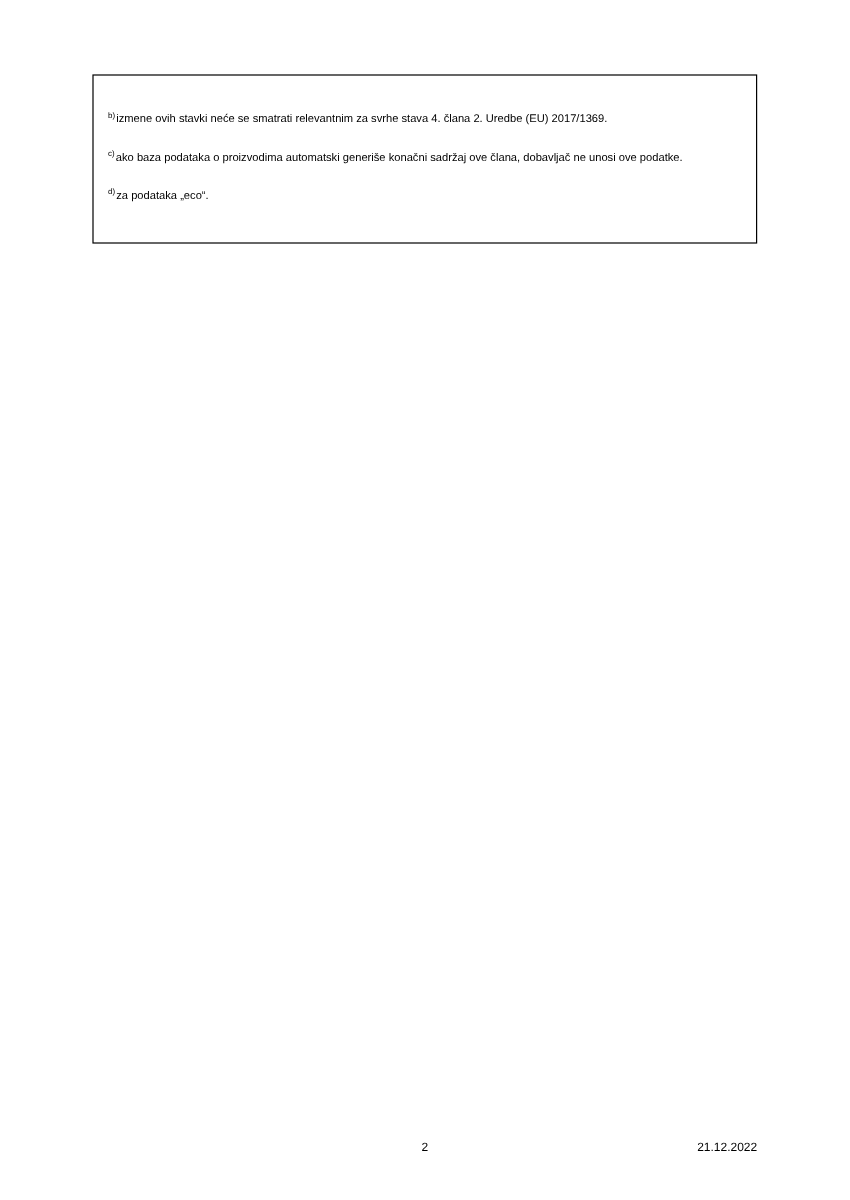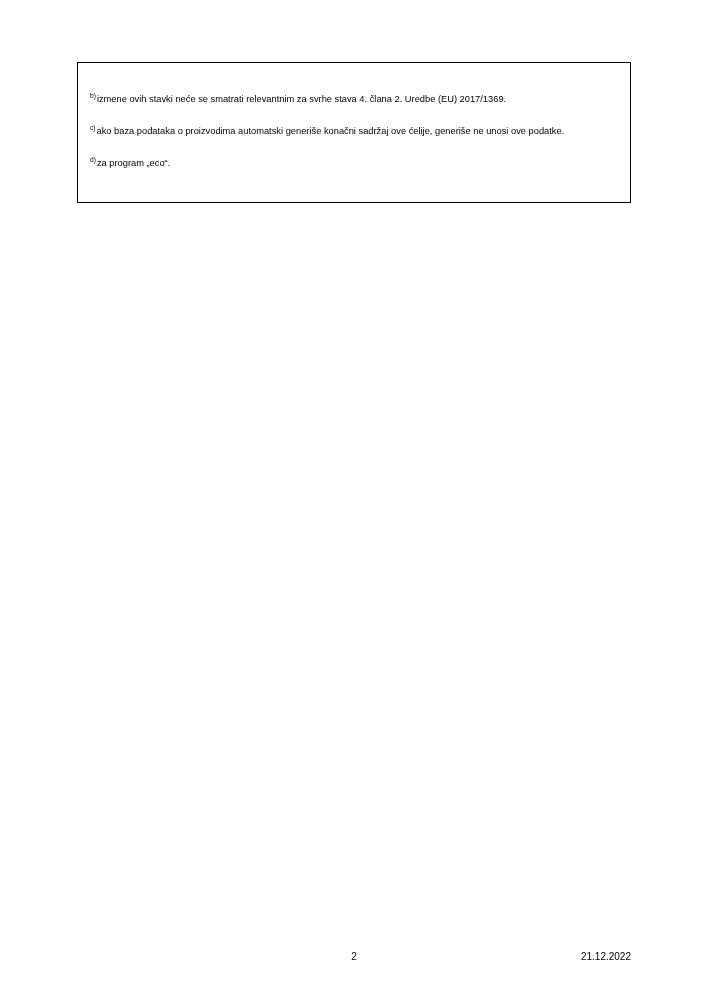--- a/index.html
+++ b/index.html
@@ -82,25 +82,25 @@
 <div class="page">
 
   <div class="notes-box">
     <div class="notes-inner">
 
       <p class="note">
         <sup>b)</sup><span>izmene ovih stavki neće se smatrati relevantnim za svrhe stava 4. člana 2. Uredbe (EU) 2017/1369.</span>
       </p>
 
       <p class="note">
-        <sup>c)</sup><span>ako baza podataka o proizvodima automatski generiše konačni sadržaj ove ćelije, generiše ne unosi ove podatke.</span>
+        <sup>c)</sup><span>ako baza podataka o proizvodima automatski generiše konačni sadržaj ove člana, dobavljač ne unosi ove podatke.</span>
       </p>
 
       <p class="note">
-        <sup>d)</sup><span>za program „eco“.</span>
+        <sup>d)</sup><span>za podataka „eco“.</span>
       </p>
 
     </div>
   </div>
 
   <div class="footer">
     <div class="page-number">2</div>
     <div class="footer-date">21.12.2022</div>
   </div>
 

